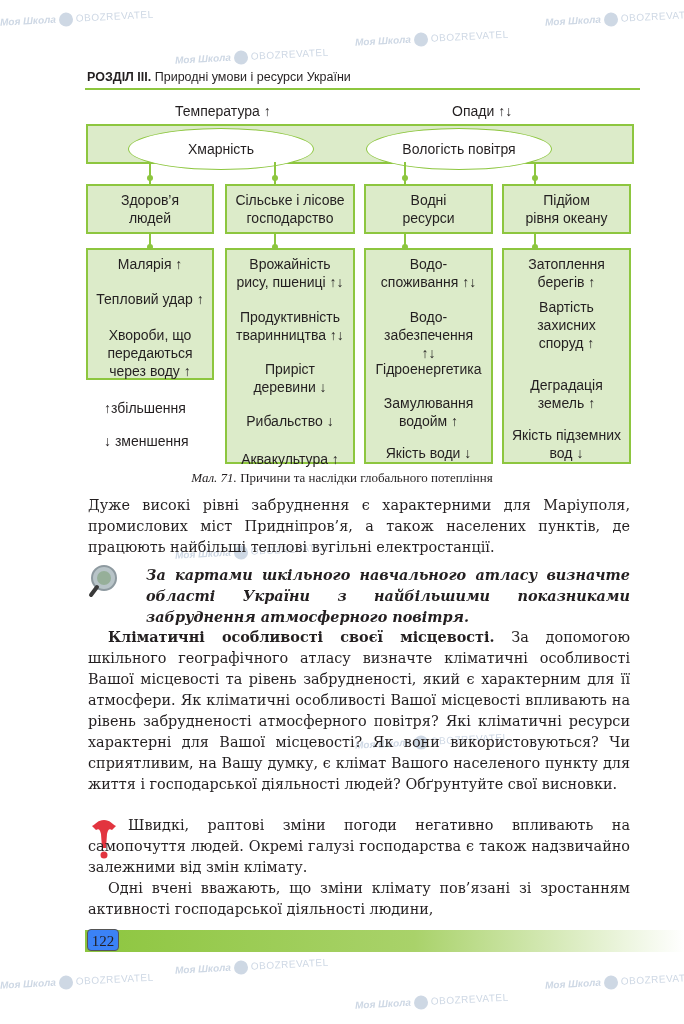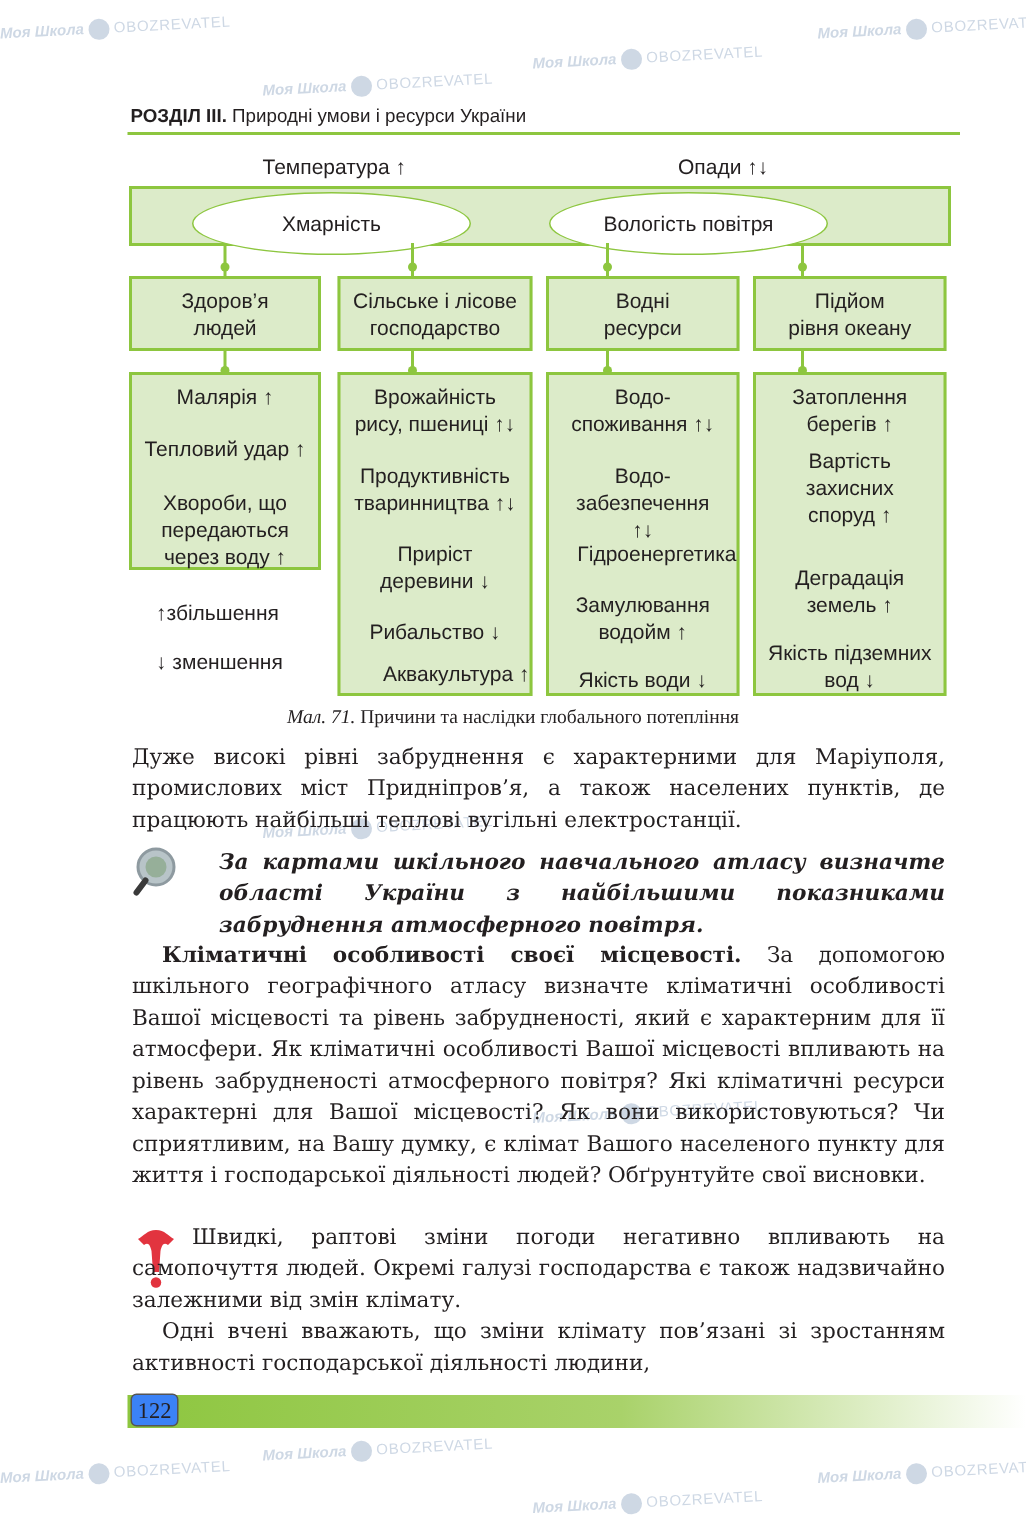--- a/index.html
+++ b/index.html
@@ -108,27 +108,27 @@
     <div class="it" style="top:5px;">Малярія ↑</div>
     <div class="it" style="top:40px;left:8px;right:8px;">Тепловий удар ↑</div>
     <div class="it" style="top:76px;left:8px;right:8px;">Хвороби, що передаються через воду ↑</div>
   </div>
 
   <div class="col" style="left:225px;top:248px;width:130px;height:216px;">
     <div class="it" style="top:5px;left:6px;right:6px;">Врожайність рису, пшениці ↑↓</div>
     <div class="it" style="top:58px;left:4px;right:4px;">Продуктивність тваринництва ↑↓</div>
     <div class="it" style="top:110px;left:8px;right:8px;">Приріст деревини ↓</div>
     <div class="it" style="top:162px;">Рибальство ↓</div>
-    <div class="it" style="top:190px;text-align:right;">Аквакультура ↑</div>
+    <div class="it" style="top:200px;">Аквакультура ↑</div>
   </div>
 
   <div class="col" style="left:364px;top:248px;width:129px;height:216px;">
     <div class="it" style="top:5px;left:12px;right:12px;">Водо-споживання ↑↓</div>
     <div class="it" style="top:58px;left:10px;right:10px;">Водо-забезпечення ↑↓</div>
-    <div class="it" style="top:110px;text-align:right;">Гідроенергетика</div>
+    <div class="it" style="top:110px;">Гідроенергетика</div>
     <div class="it" style="top:144px;left:8px;right:8px;">Замулювання водойм ↑</div>
     <div class="it" style="top:194px;">Якість води ↓</div>
   </div>
 
   <div class="col" style="left:502px;top:248px;width:129px;height:216px;">
     <div class="it" style="top:5px;left:12px;right:12px;">Затоплення берегів ↑</div>
     <div class="it" style="top:48px;left:20px;right:20px;">Вартість захисних споруд ↑</div>
     <div class="it" style="top:176px;left:4px;right:4px;">Якість підземних вод ↓</div>
     <div class="it" style="top:126px;left:16px;right:16px;">Деградація земель ↑</div>
   </div>

